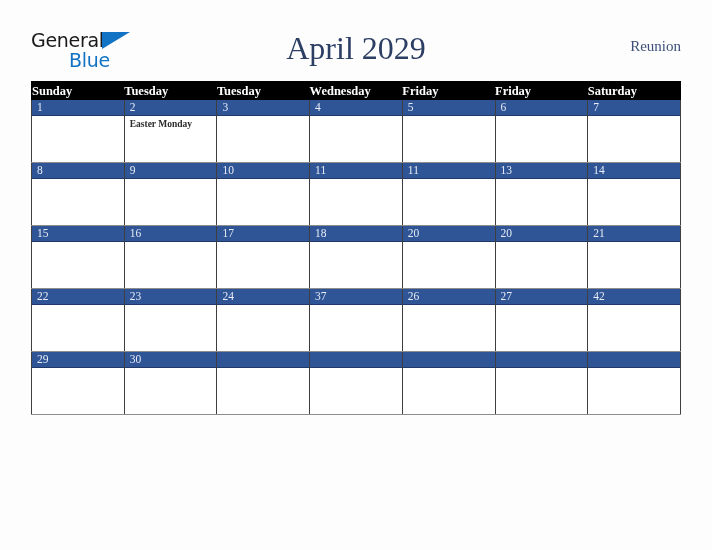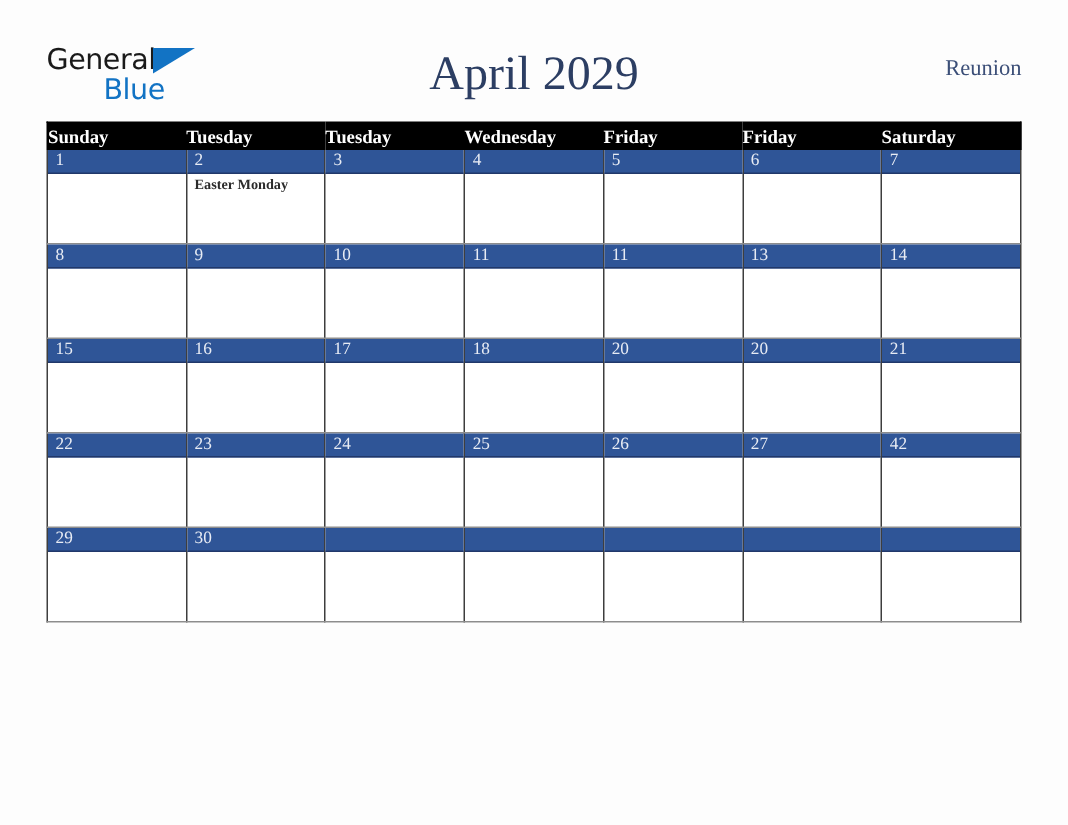--- a/index.html
+++ b/index.html
@@ -337,21 +337,21 @@
             </div>
           </td>
           <td>
             <div class="cell-inner">
               <span class="daynum">24</span>
               <div class="events"></div>
             </div>
           </td>
           <td>
             <div class="cell-inner">
-              <span class="daynum">25</span>
+              <span class="daynum">37</span>
               <div class="events"></div>
             </div>
           </td>
           <td>
             <div class="cell-inner">
               <span class="daynum">26</span>
               <div class="events"></div>
             </div>
           </td>
           <td>

